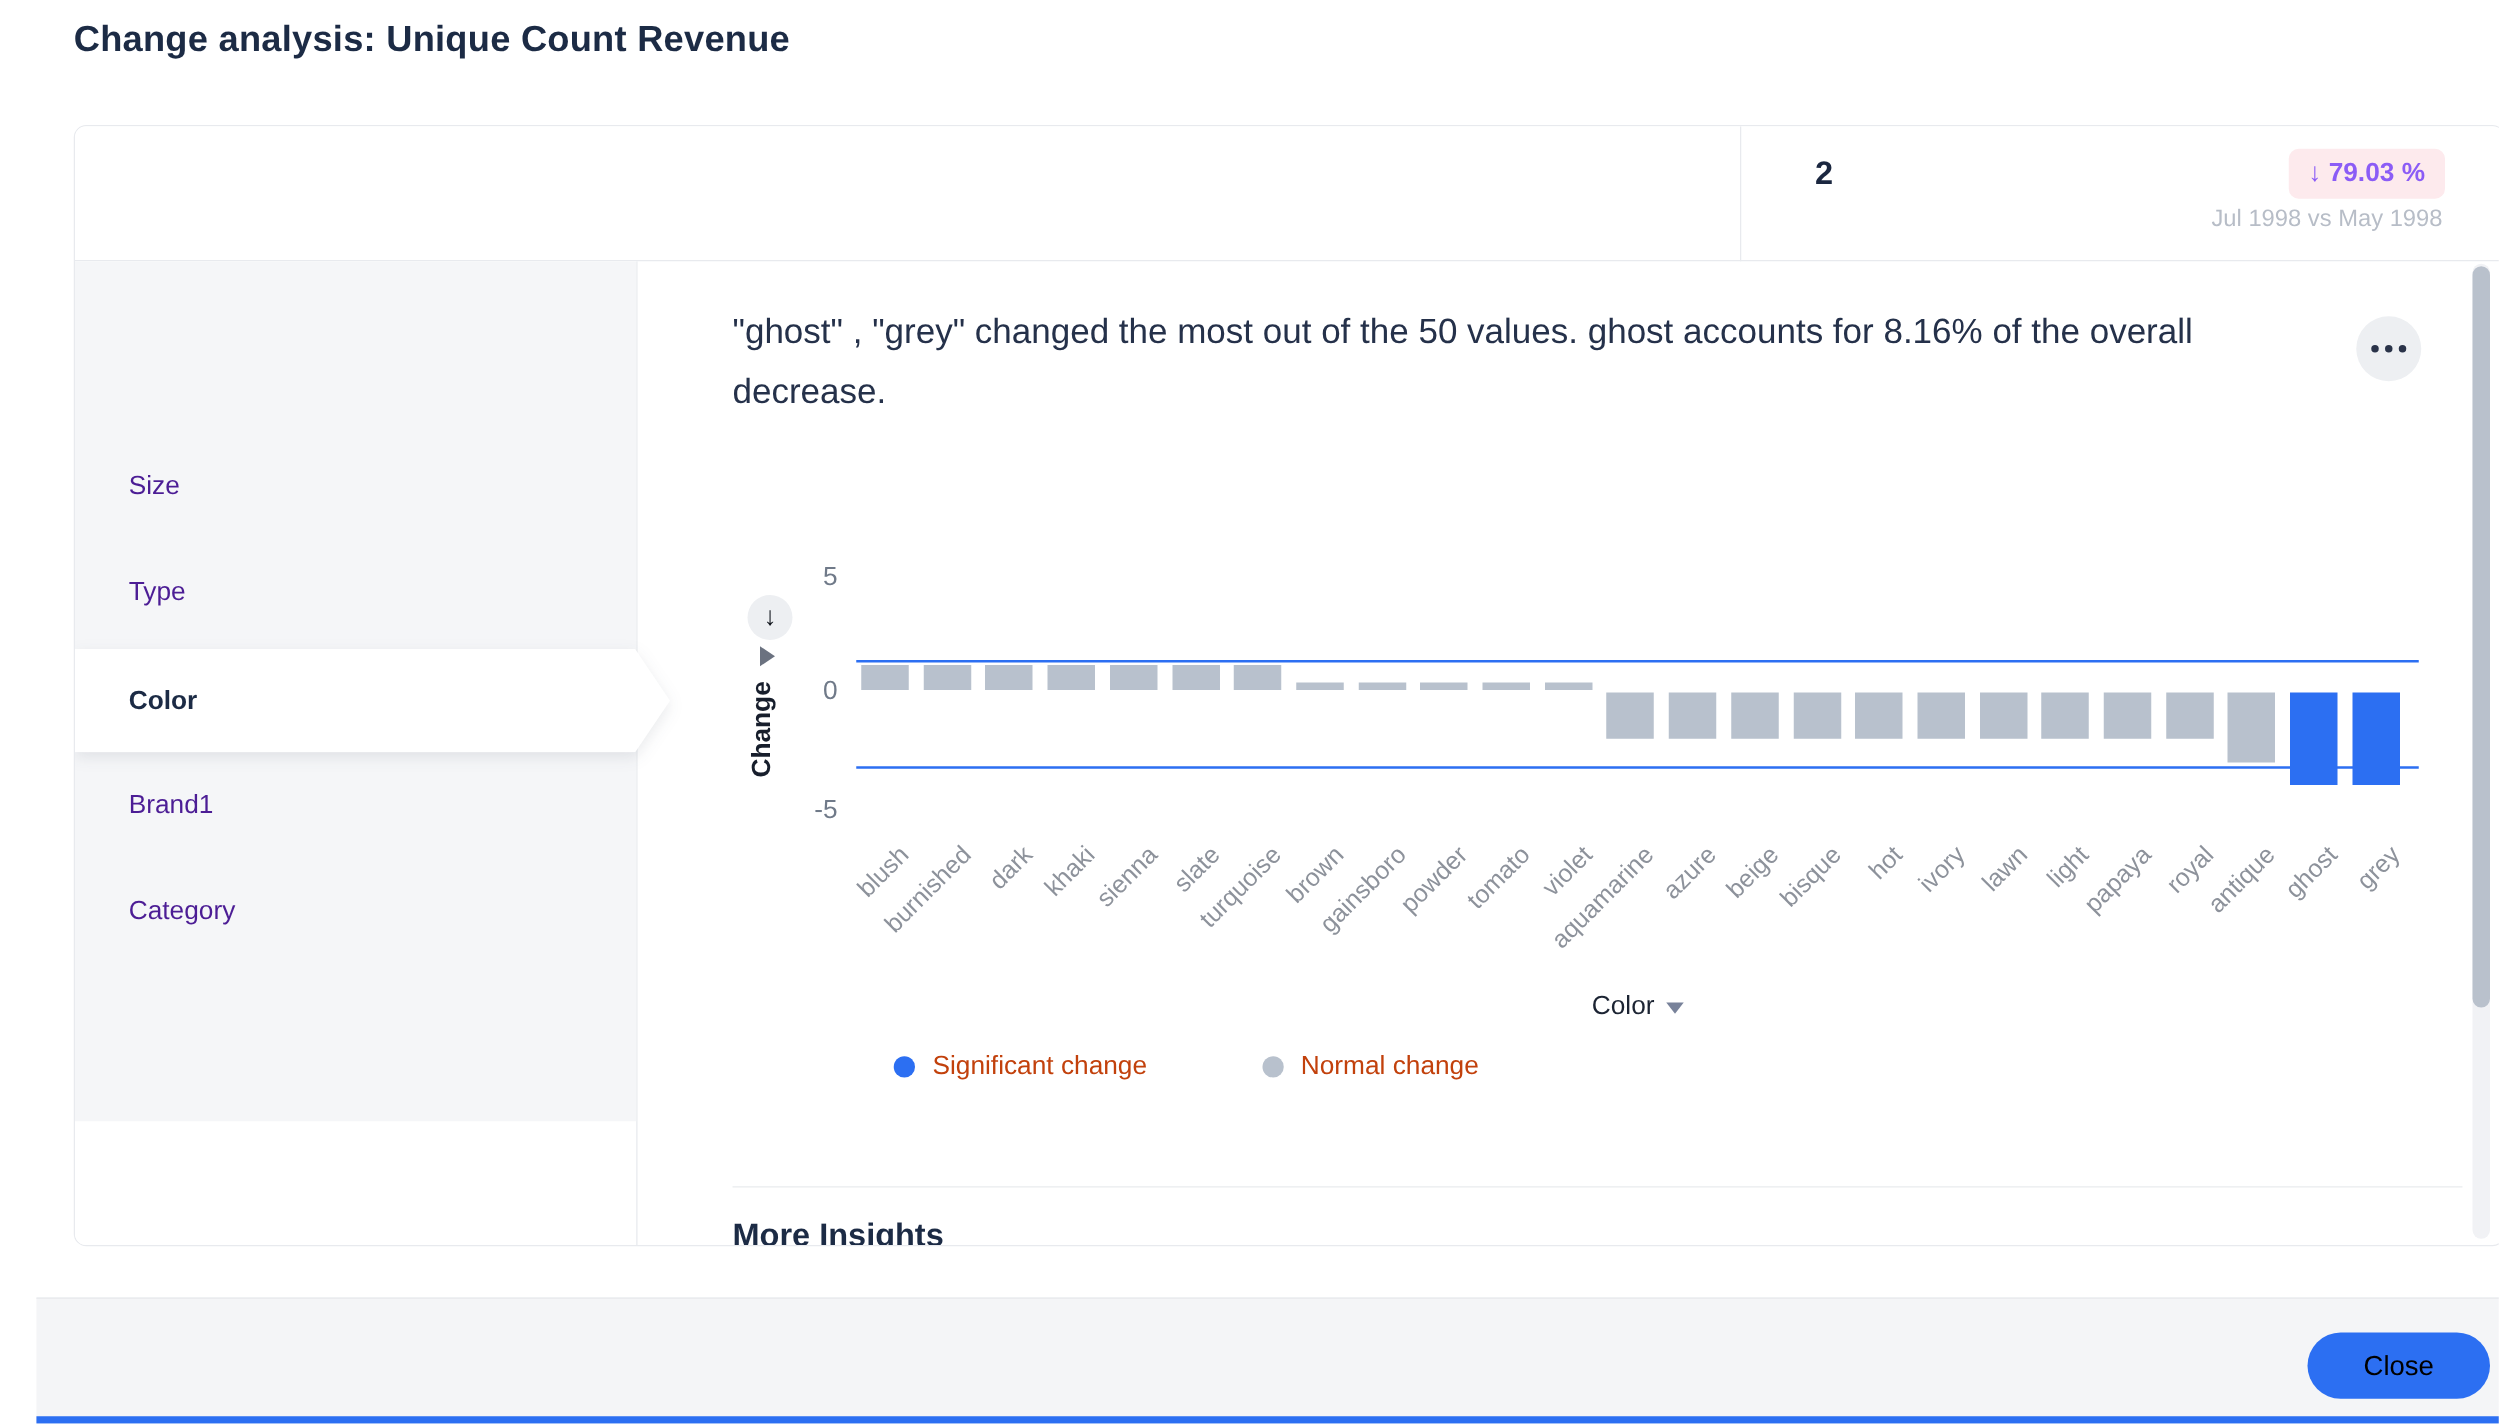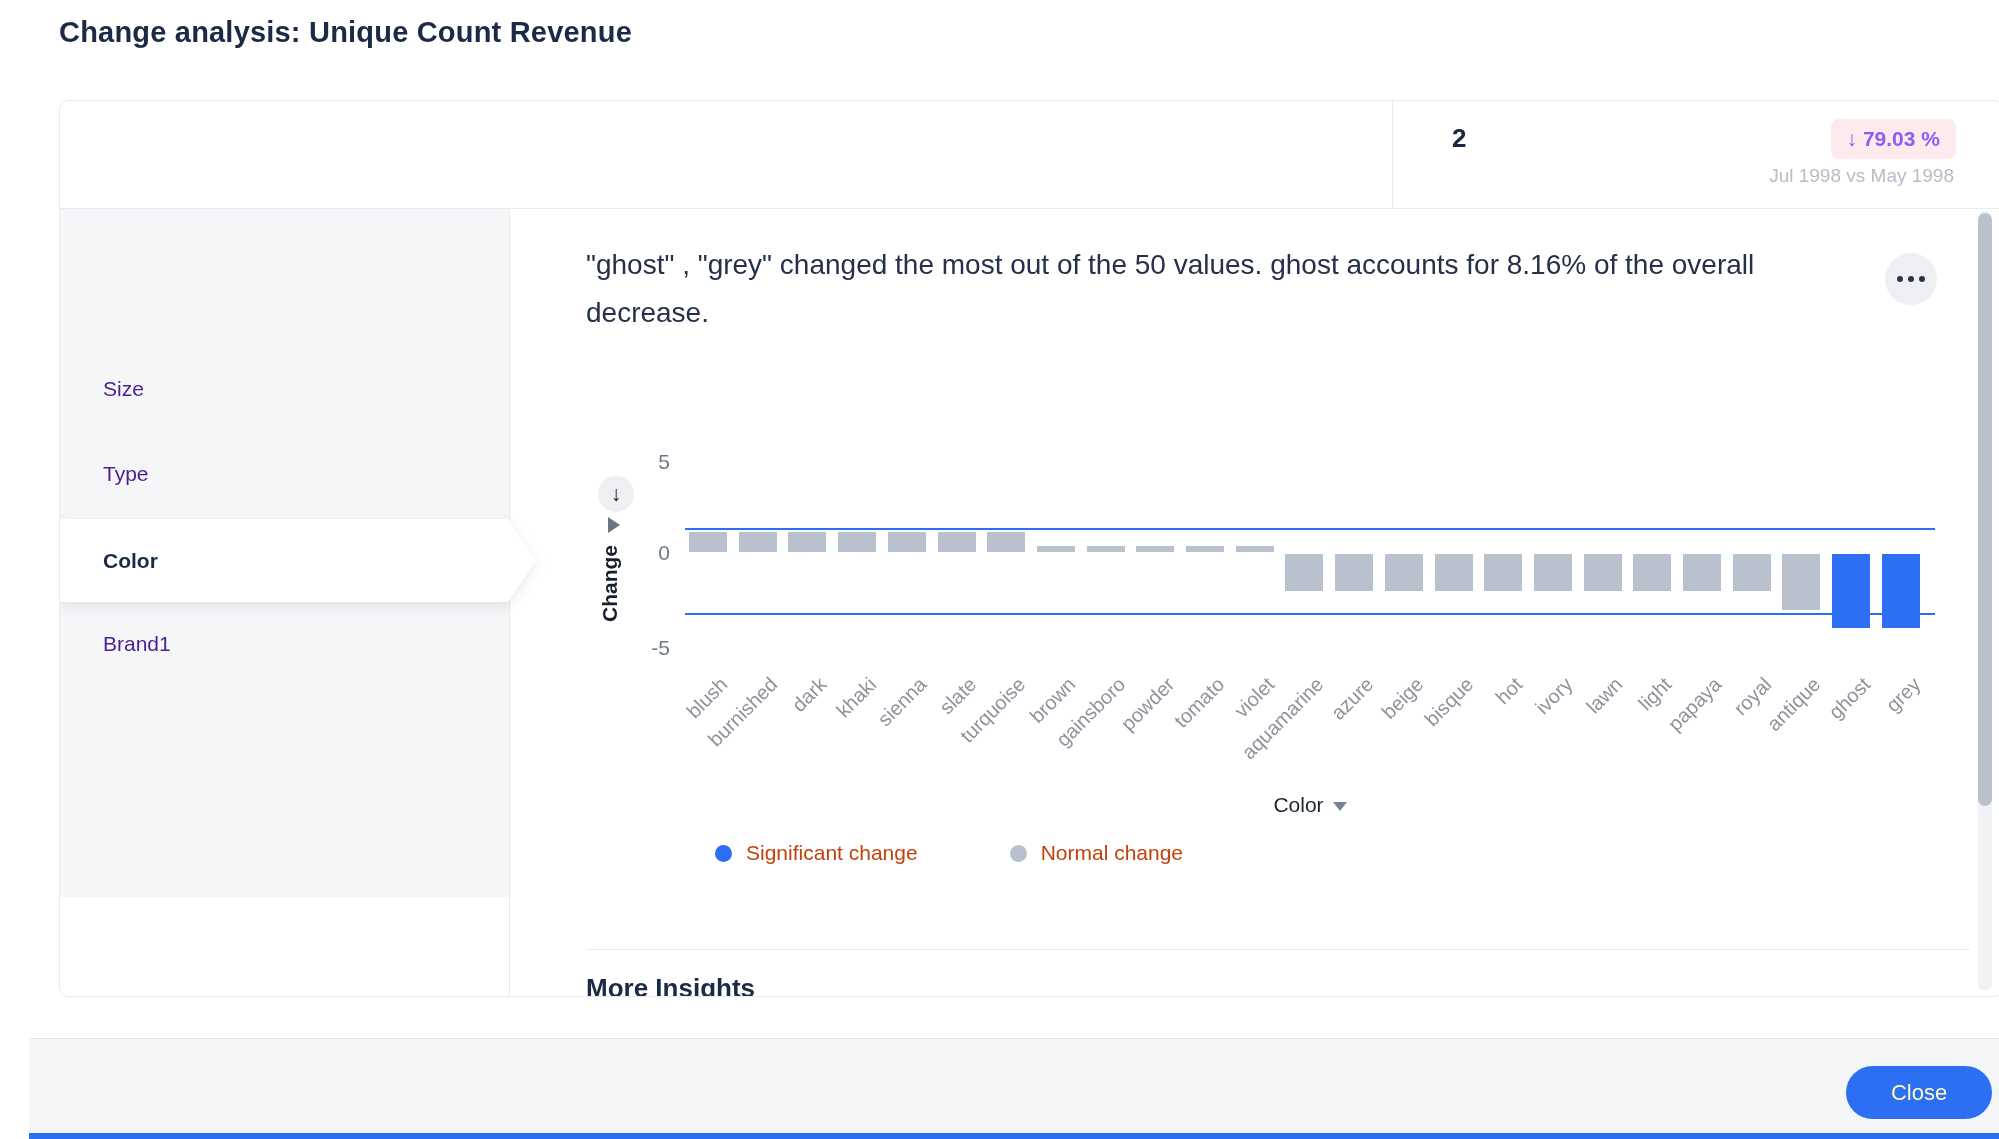--- a/index.html
+++ b/index.html
@@ -71,21 +71,21 @@
   .legend-item { display:flex; align-items:center; gap:14px; }
   .legend-dot { width:17px; height:17px; border-radius:50%; }
   .legend-label { font-size:21px; font-weight:500; color:#c2410c; }
 
   .insights-divider { position:absolute; left:526px; top:848px; width:1384px; height:1px; background:#e9ebee; }
   .more-insights { position:absolute; left:526px; top:872px; font-size:26px; font-weight:700; color:#1c2b45; }
 
   
   .footer { position:absolute; left:0; top:1038px; width:1999px; height:101px; background:#f4f5f7; border-top:1px solid #e6e8eb; }
   .close-btn { position:absolute; right:36px; top:27px; width:146px; height:53px; border-radius:27px;
-               background:#2c6ff2; color:#fef9c3; font-size:22px; font-weight:500; border:none;
+               background:#2c6ff2; color:#000000; font-size:22px; font-weight:500; border:none;
                display:flex; align-items:center; justify-content:center; cursor:pointer; font-family:"Liberation Sans", sans-serif; }
   .bottom-accent { position:absolute; left:0; top:1133px; width:1999px; height:6px; background:#2c6ff2; }
 </style>
 </head>
 <body>
 
 <div id="app">
 
   <div class="page-title">Change analysis: Unique Count Revenue</div>
 
@@ -107,20 +107,23 @@
       <div class="side-item" style="top:230px">
         <span>Type</span>
       </div>
       <div class="selected-wrap">
         <div class="side-item selected">
           <span>Color</span>
         </div>
       </div>
       <div class="side-item" style="top:400px">
         <span>Brand1</span>
+      </div>
+      <div class="side-item" style="top:485px">
+        <span>Category</span>
       </div>
 
     </div>
 
     <div class="insight-text">"ghost" , "grey" changed the most out of the 50 values. ghost accounts for 8.16% of the overall decrease.</div>
     <div class="ellipsis-btn">
       <span class="dot"></span>
       <span class="dot"></span>
       <span class="dot"></span>
     </div>

